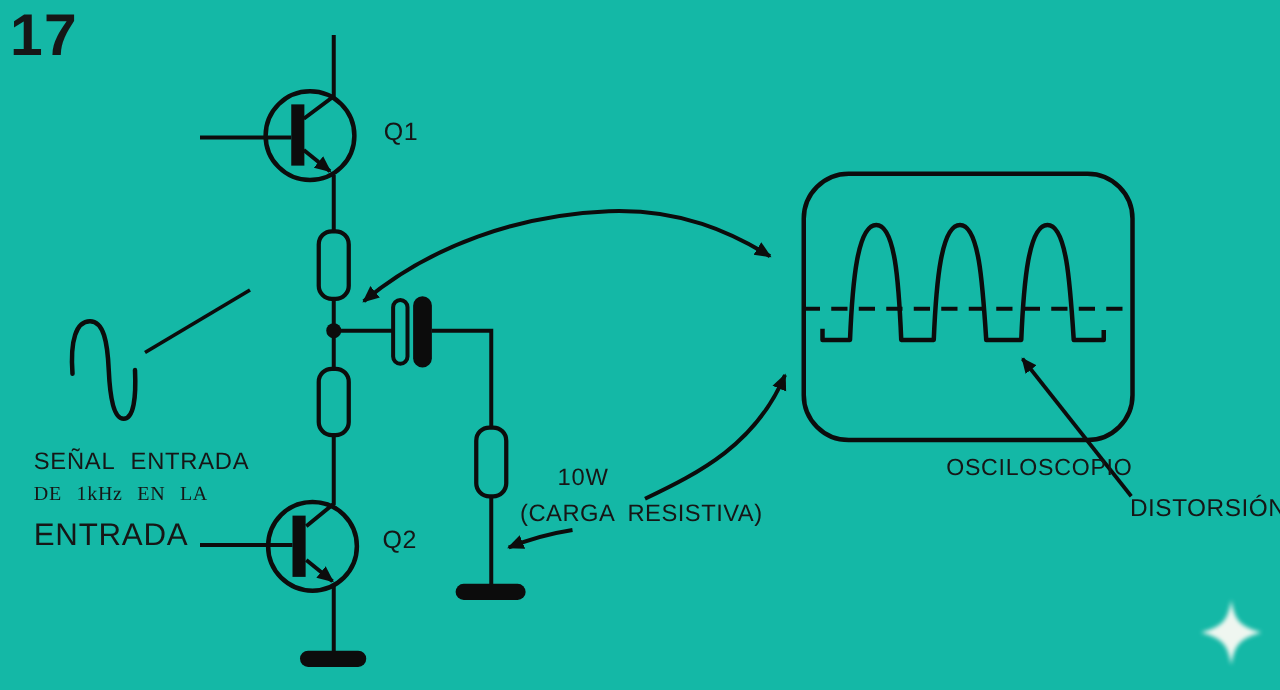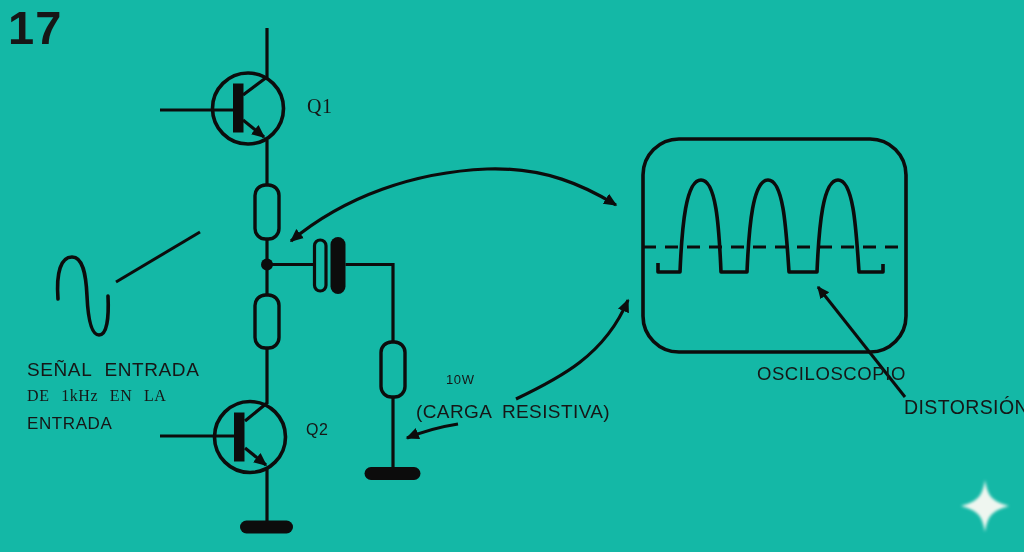--- a/index.html
+++ b/index.html
@@ -7,27 +7,27 @@
     position:relative;
     width:1024px;height:552px;
     background:#14b8a6;
     overflow:hidden;
     font-family:"Liberation Sans", sans-serif;
     color:#161616;
   }
   #artwork{position:absolute;left:0;top:0;}
   .lbl{position:absolute;white-space:pre;color:#161616;}
   .fig-num{left:8px;top:0px;font-size:47px;font-weight:700;letter-spacing:1px;}
-  .q1{left:307px;top:95px;font-size:20px;letter-spacing:.5px;font-family:Liberation Serif, serif;}
-  .q2{left:306px;top:421px;font-size:16px;letter-spacing:.5px;}
+  .q1{left:307px;top:95px;font-size:20px;letter-spacing:.5px;}
+  .q2{left:306px;top:421px;font-size:20px;letter-spacing:.5px;}
   .in1{left:27px;top:359px;font-size:19px;letter-spacing:.6px;word-spacing:7px;}
   .in2{left:27px;top:387px;font-size:16px;letter-spacing:.6px;word-spacing:7px;font-family:Liberation Serif, serif;}
-  .in3{left:27px;top:414px;font-size:17px;letter-spacing:.6px;word-spacing:7px;}
+  .in3{left:27px;top:414px;font-size:25px;letter-spacing:.6px;word-spacing:7px;}
   .ld1{left:421px;top:352px;font-size:19px;letter-spacing:.6px;word-spacing:5px;}
-  .ld2{left:446px;top:372px;font-size:13px;letter-spacing:.6px;}
+  .ld2{left:446px;top:372px;font-size:19px;letter-spacing:.6px;}
   .ld3{left:416px;top:401px;font-size:19px;letter-spacing:.4px;word-spacing:5px;}
   .scope-lbl{left:643px;top:363px;width:263px;text-align:right;font-size:18.5px;letter-spacing:.6px;}
   .dist-lbl{left:904px;top:396px;font-size:19.5px;letter-spacing:.4px;}
 </style>
 </head>
 <body>
 
 <div id="stage">
 
   <svg id="artwork" width="1024" height="552" viewBox="0 0 1024 552">

